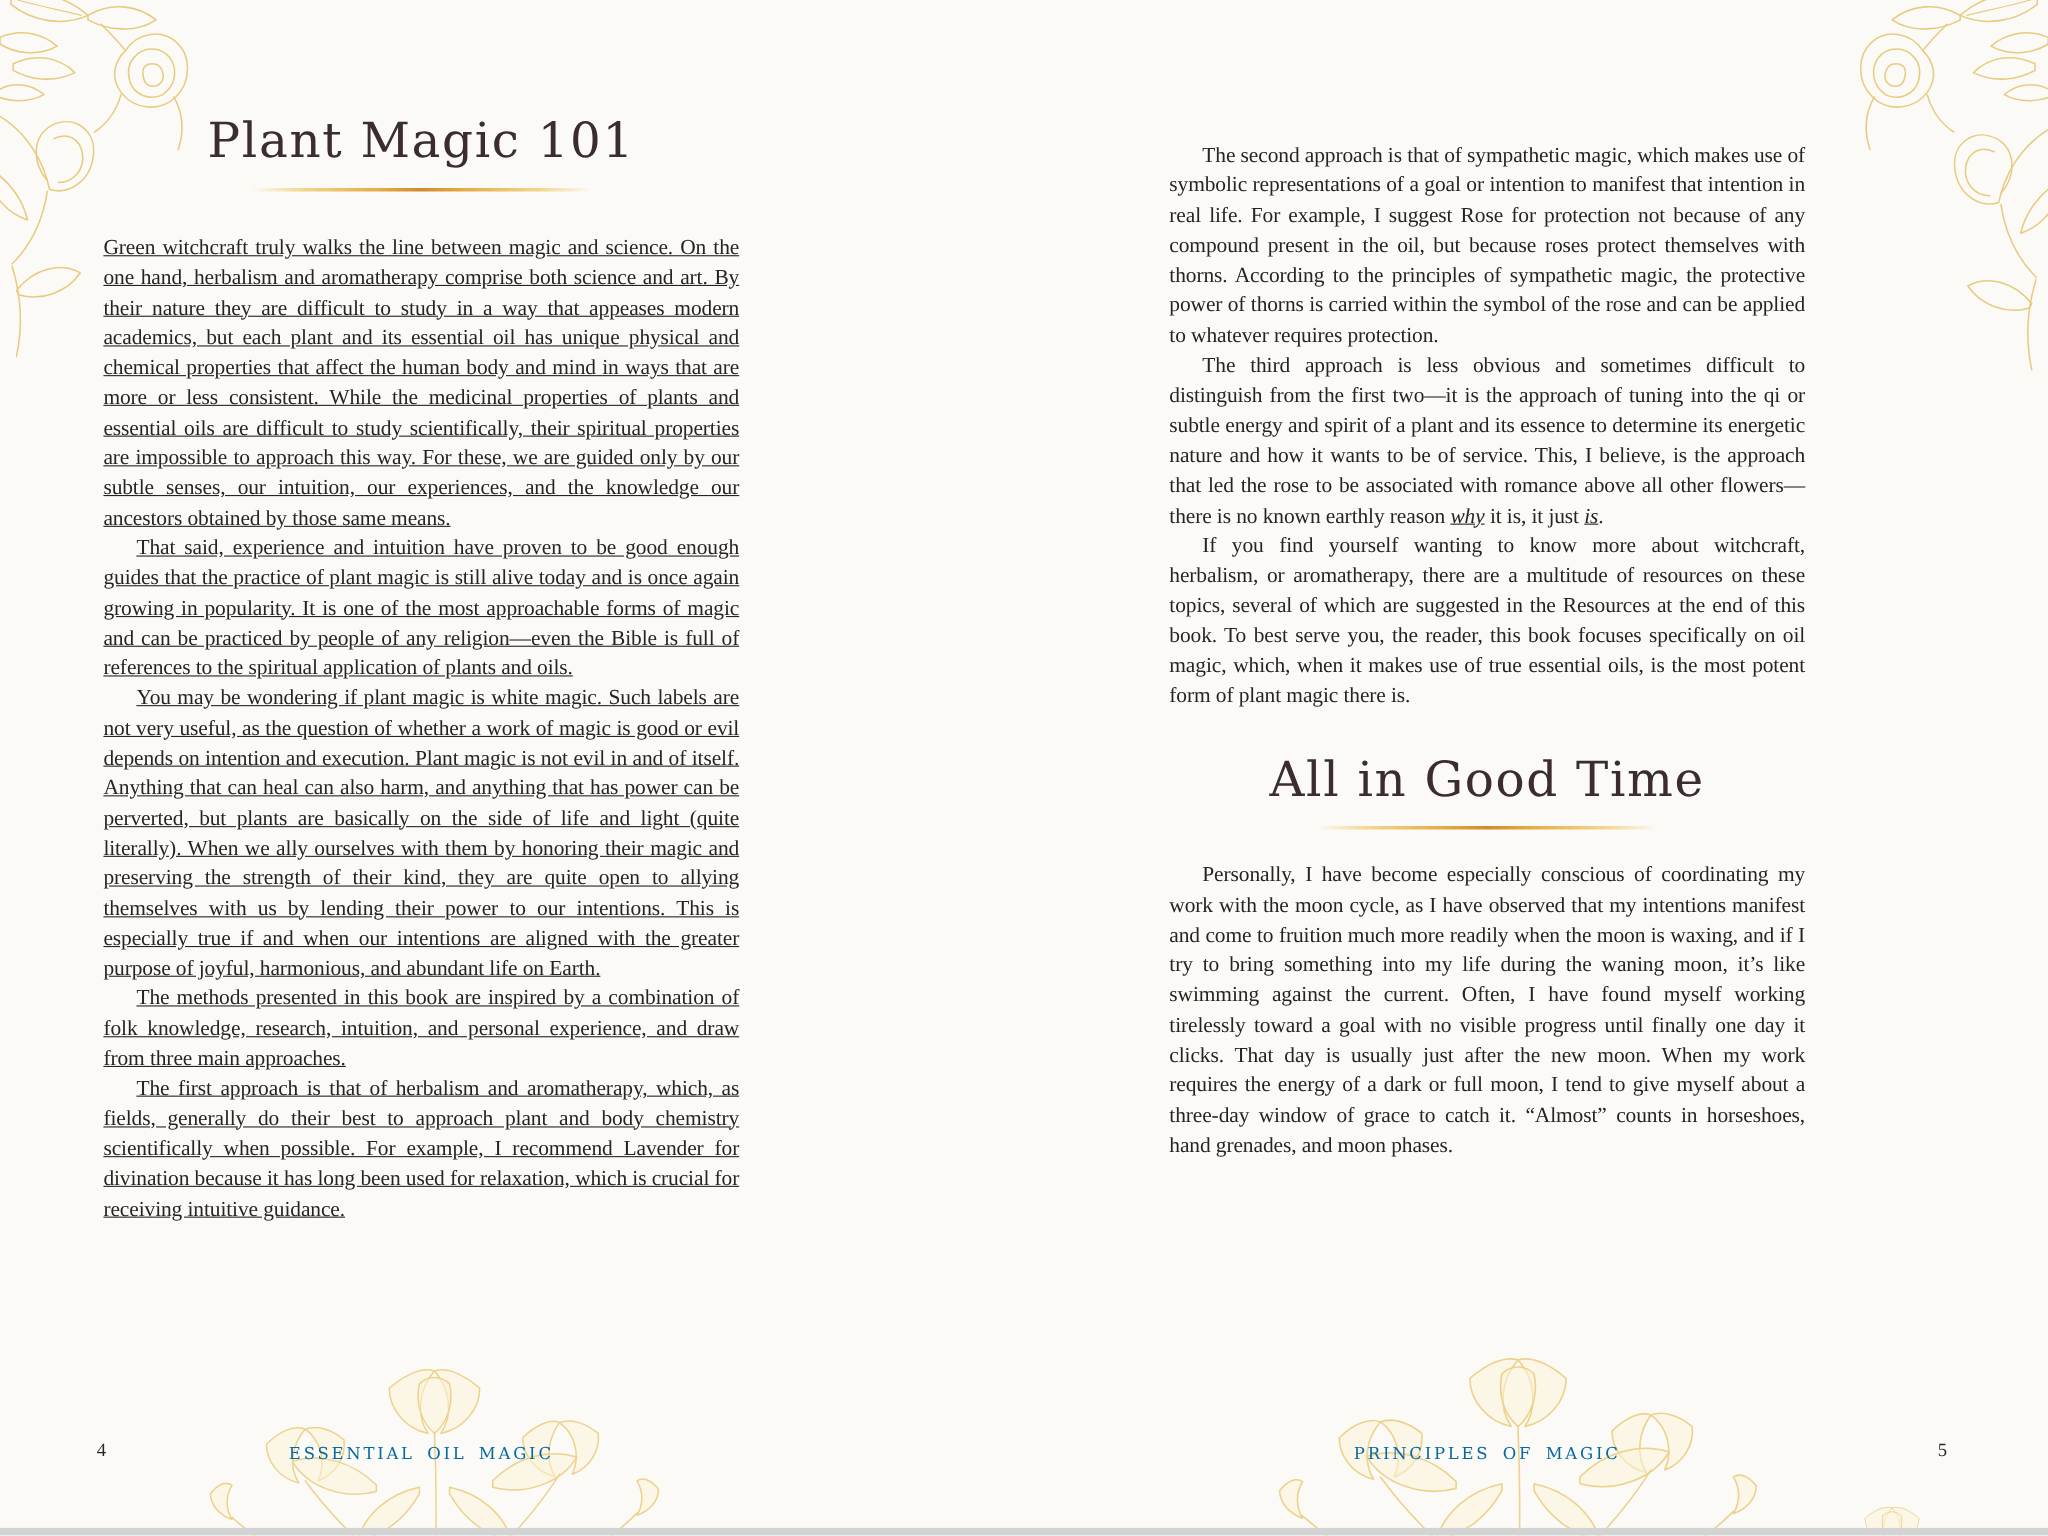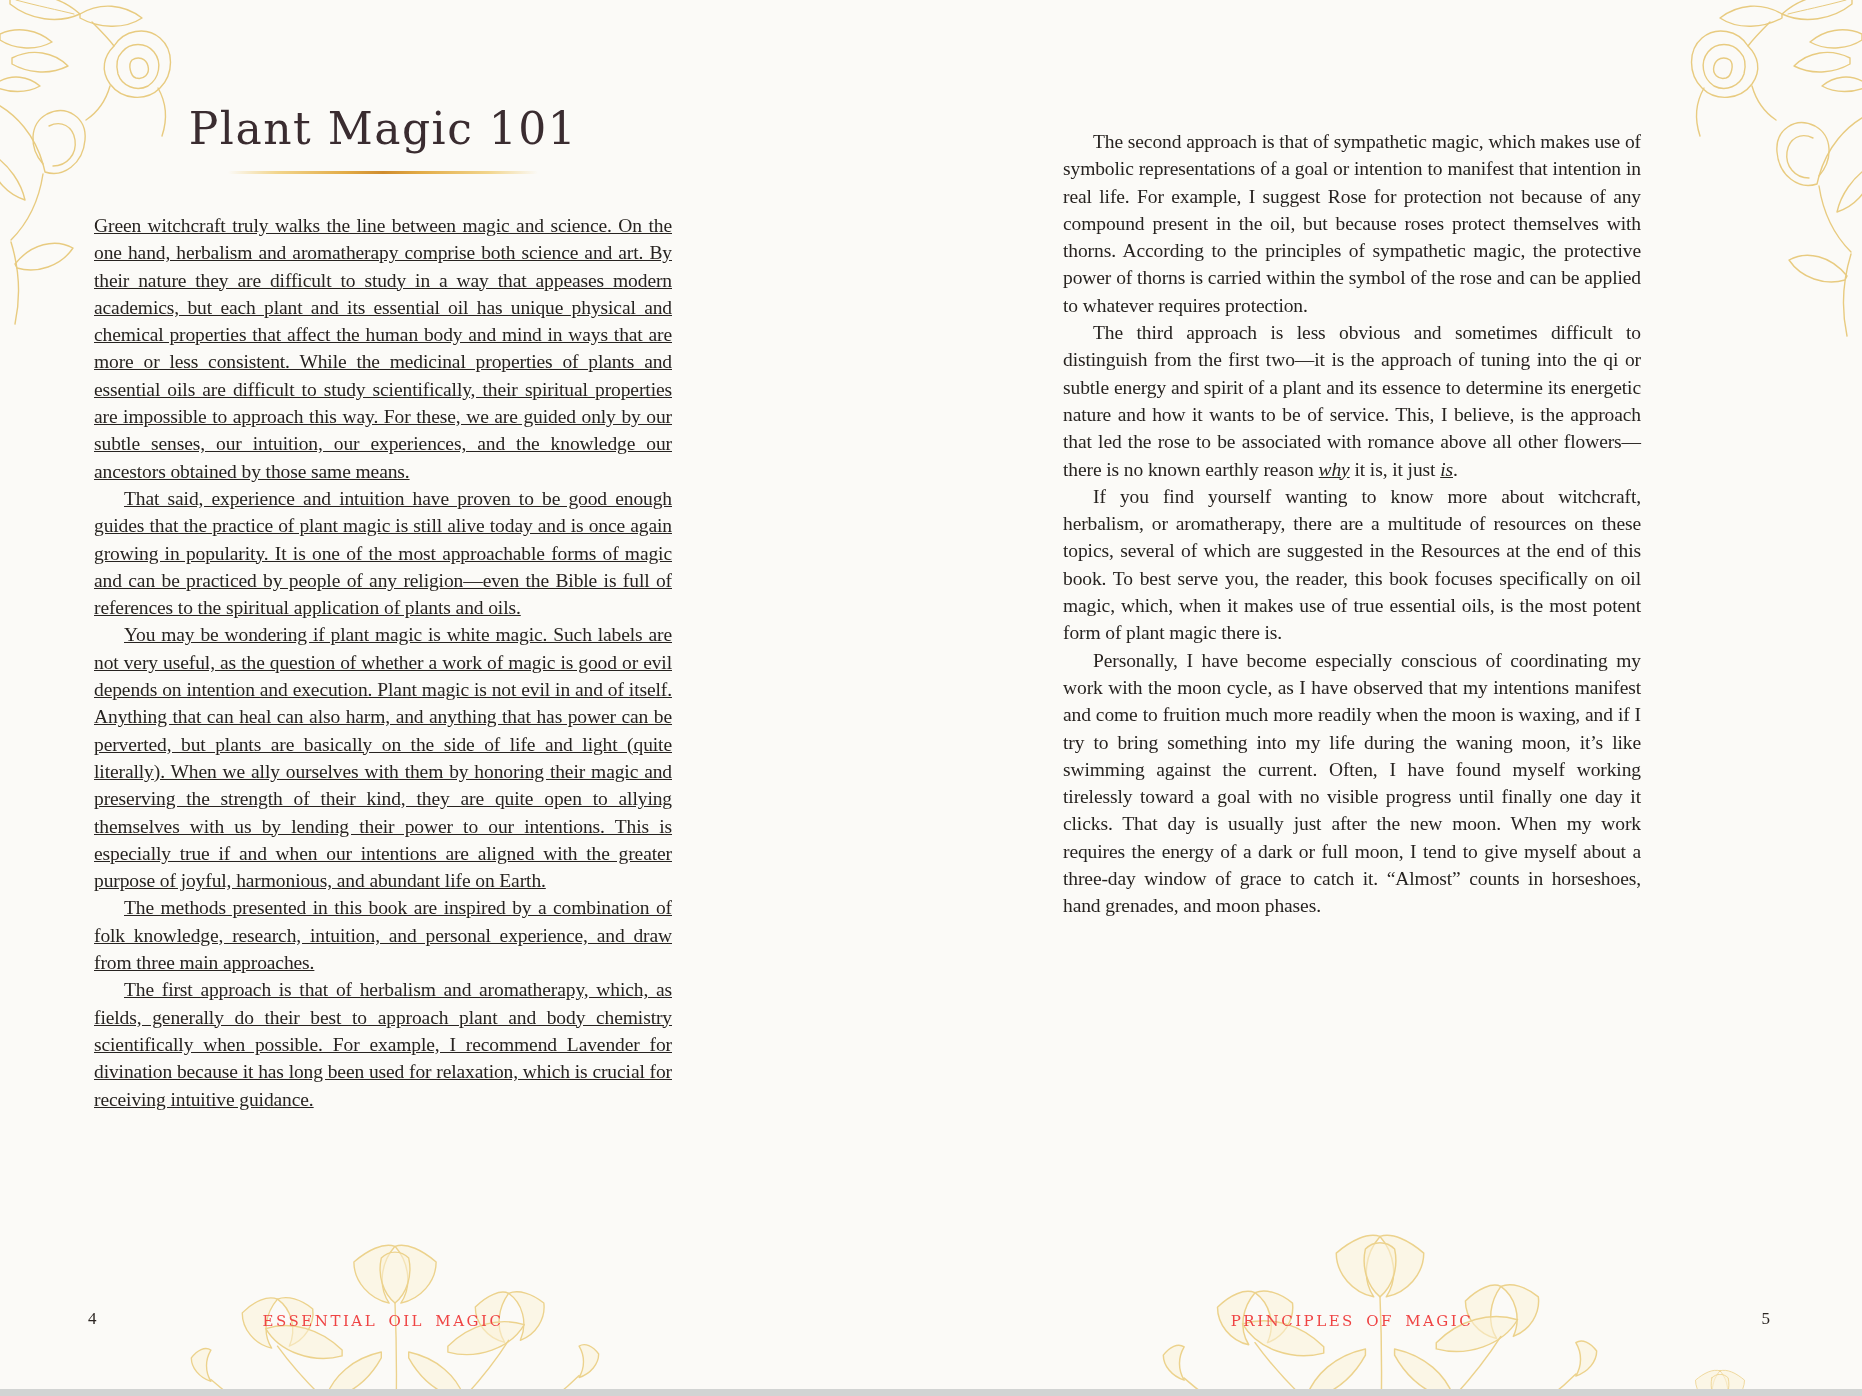--- a/index.html
+++ b/index.html
@@ -56,21 +56,21 @@
   .body-text em { font-style: italic; text-decoration: underline; }
 
   .section-head { margin: 38px 0 28px; }
 
   
   .running-head {
     position: absolute; top: 1312px; z-index: 3;
     width: 578px; text-align: center;
     font-family: "DejaVu Serif", serif;
     font-size: 15px; letter-spacing: 2.5px; word-spacing: 4px;
-    color: #ef4444;
+    color: #0369a1;
   }
   .rh-left  { left: 94px; }
   .rh-right { left: 1063px; text-align: center; }
   .page-number {
     position: absolute; top: 1309px; z-index: 3;
     font-size: 17px; color: #2b2522;
   }
   .pn-left  { left: 88px; }
   .pn-right { left: 1700px; width: 70px; text-align: right; }
 
@@ -172,20 +172,24 @@
     <div class="page-number pn-left">4</div>
     <div class="running-head rh-left">ESSENTIAL OIL MAGIC</div>
   </section>
 
   <section class="page">
     <div class="body-text right-col">
       <p class="indent">The second approach is that of sympathetic magic, which makes use of symbolic representations of a goal or intention to manifest that intention in real life. For example, I suggest Rose for protection not because of any compound present in the oil, but because roses protect themselves with thorns. According to the principles of sympathetic magic, the protective power of thorns is carried within the symbol of the rose and can be applied to whatever requires protection.</p>
       <p class="indent"><span>The third approach is less obvious and sometimes difficult to distinguish from the first two—it is the approach of tuning into the qi or subtle energy and spirit of a plant and its essence to determine its energetic nature and how it wants to be of service. This, I believe, is the approach that led the rose to be associated with romance above all other flowers—there is no known earthly reason </span><em>why</em><span> it is, it just </span><em>is</em><span>.</span></p>
       <p class="indent">If you find yourself wanting to know more about witchcraft, herbalism, or aromatherapy, there are a multitude of resources on these topics, several of which are suggested in the Resources at the end of this book. To best serve you, the reader, this book focuses specifically on oil magic, which, when it makes use of true essential oils, is the most potent form of plant magic there is.</p>
 
+      <div class="section-head">
+        <h2 class="display-title">All in Good Time</h2>
+        <div class="gold-divider"></div>
+      </div>
 
       <p class="indent">Personally, I have become especially conscious of coordinating my work with the moon cycle, as I have observed that my intentions manifest and come to fruition much more readily when the moon is waxing, and if I try to bring something into my life during the waning moon, it’s like swimming against the current. Often, I have found myself working tirelessly toward a goal with no visible progress until finally one day it clicks. That day is usually just after the new moon. When my work requires the energy of a dark or full moon, I tend to give myself about a three-day window of grace to catch it. “Almost” counts in horseshoes, hand grenades, and moon phases.</p>
     </div>
 
     <div class="page-number pn-right">5</div>
     <div class="running-head rh-right">PRINCIPLES OF MAGIC</div>
   </section>
 
   <div class="bottom-strip"></div>
 </main>

